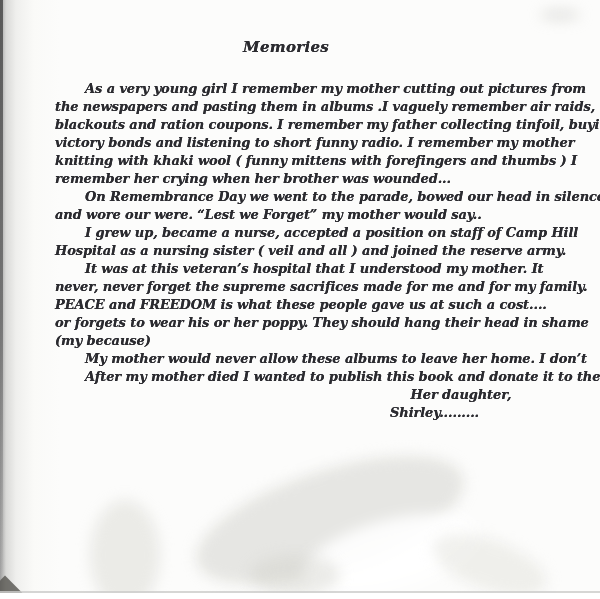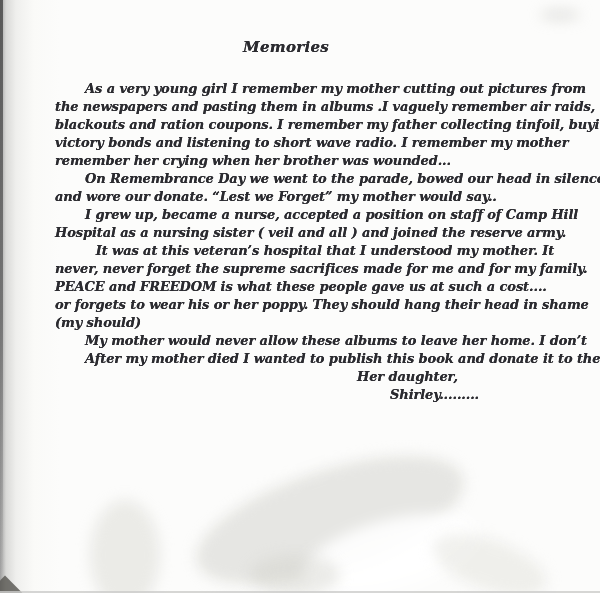--- a/index.html
+++ b/index.html
@@ -86,22 +86,22 @@
     width: 510px;
     font-size: 13px;
     letter-spacing: -0.1px;
     text-shadow: 0 0 0.5px #2b2b30;
   }
   .line {
     height: 18px;
     line-height: 18px;
     white-space: nowrap;
   }
-  .line.indent { padding-left: 30px; text-align: center; }
-  .sig1 { margin-left: 302px; }
+  .line.indent { padding-left: 30px; }
+  .sig1 { margin-left: 302px; text-align: center; }
   .sig2 { margin-left: 335px; }
 </style>
 </head>
 <body>
 
 <div class="page">
   <div class="edge-line"></div>
   <div class="smudge s1"></div>
   <div class="smudge s2"></div>
   <div class="smudge s3"></div>
@@ -112,30 +112,31 @@
   <div class="bottom-line"></div>
   <div class="bottom-strip"></div>
 
   <div class="title">Memories</div>
 
   <div class="body-text">
     <div>
         <div class="line indent">As a very young girl I remember my mother cutting out pictures from</div>
         <div class="line">the newspapers and pasting them in albums .I vaguely remember air raids,</div>
         <div class="line">blackouts and ration coupons. I remember my father collecting tinfoil, buying</div>
-        <div class="line">victory bonds and listening to short wave radio. I remember my mother</div>
+        <div class="line">victory bonds and listening to short funny radio. I remember my mother</div>
+        <div class="line">knitting with khaki wool ( funny mittens with forefingers and thumbs ) I</div>
         <div class="line">remember her crying when her brother was wounded...</div>
         <div class="line indent">On Remembrance Day we went to the parade, bowed our head in silence</div>
-        <div class="line">and wore our donate. “Lest we Forget” my mother would say..</div>
+        <div class="line">and wore our were. “Lest we Forget” my mother would say..</div>
         <div class="line indent">I grew up, became a nurse, accepted a position on staff of Camp Hill</div>
         <div class="line">Hospital as a nursing sister ( veil and all ) and joined the reserve army.</div>
         <div class="line indent">It was at  this veteran’s hospital that I understood my mother. It</div>
         <div class="line">never, never forget the supreme sacrifices made for me and for my family.</div>
         <div class="line">PEACE and FREEDOM  is what these people gave us at such a cost....</div>
         <div class="line">or forgets to wear his or her poppy. They should hang their head in shame</div>
-        <div class="line">(my should)</div>
+        <div class="line">(my because)</div>
         <div class="line indent">My mother would never allow these albums to leave her home. I don’t</div>
         <div class="line indent">After my mother died I wanted to publish this book and donate it to the</div>
       </div>
     <div class="line sig1">Her daughter,</div>
     <div class="line sig2">Shirley.........</div>
   </div>
 </div>
 
 </body></html>

